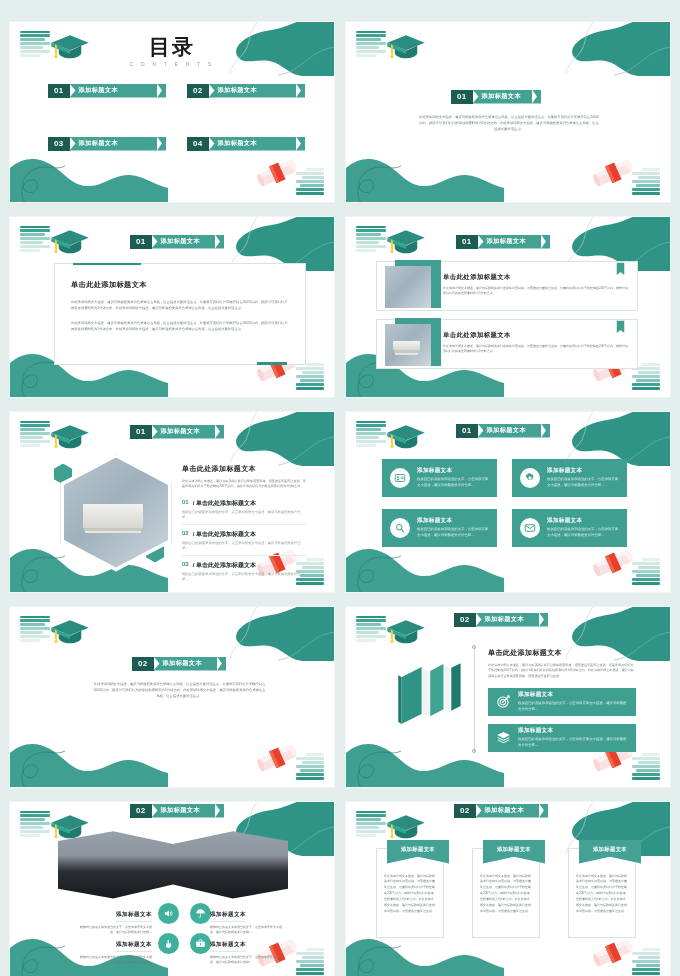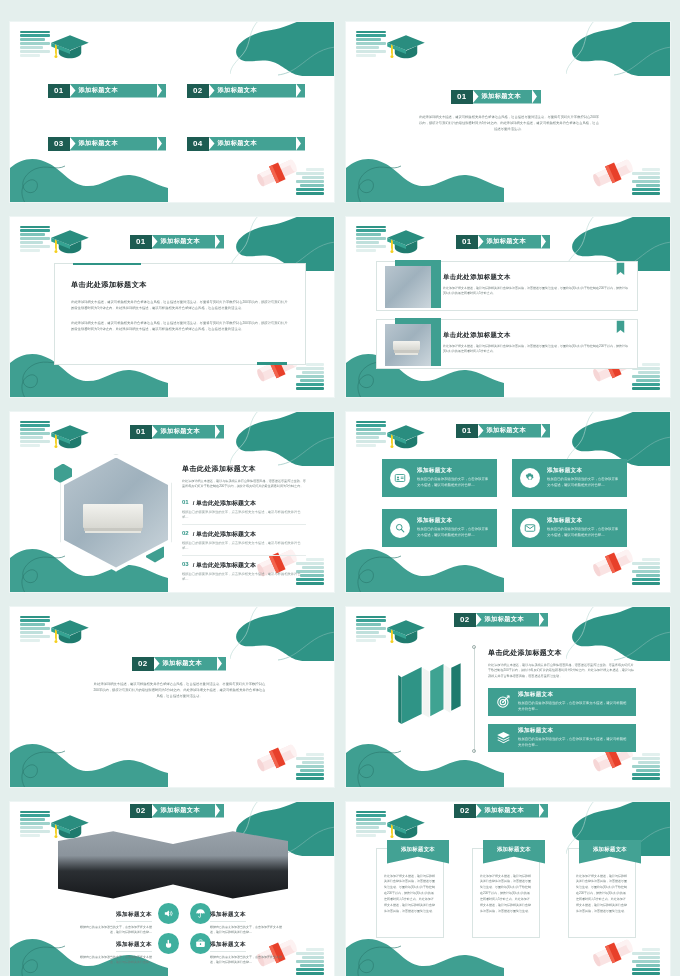--- a/index.html
+++ b/index.html
@@ -254,20 +254,24 @@
     <div class="stripes br">
         <i></i>
         <i></i>
         <i></i>
         <i></i>
         <i></i>
         <i></i>
         <i></i>
       </div>
 
+    <div class="s1-title">
+      <div class="zh">目录</div>
+      <div class="en">C O N T E N T S</div>
+    </div>
 
     <div class="ribbon s1-rib" style="top:62px;left:38px;width:118px;">
       <span class="num">01</span>
       <span class="body" style="flex:1">添加标题文本</span>
       <span class="notch"></span>
     </div>
     <div class="ribbon s1-rib" style="top:62px;left:177px;width:118px;">
       <span class="num">02</span>
       <span class="body" style="flex:1">添加标题文本</span>
       <span class="notch"></span>

